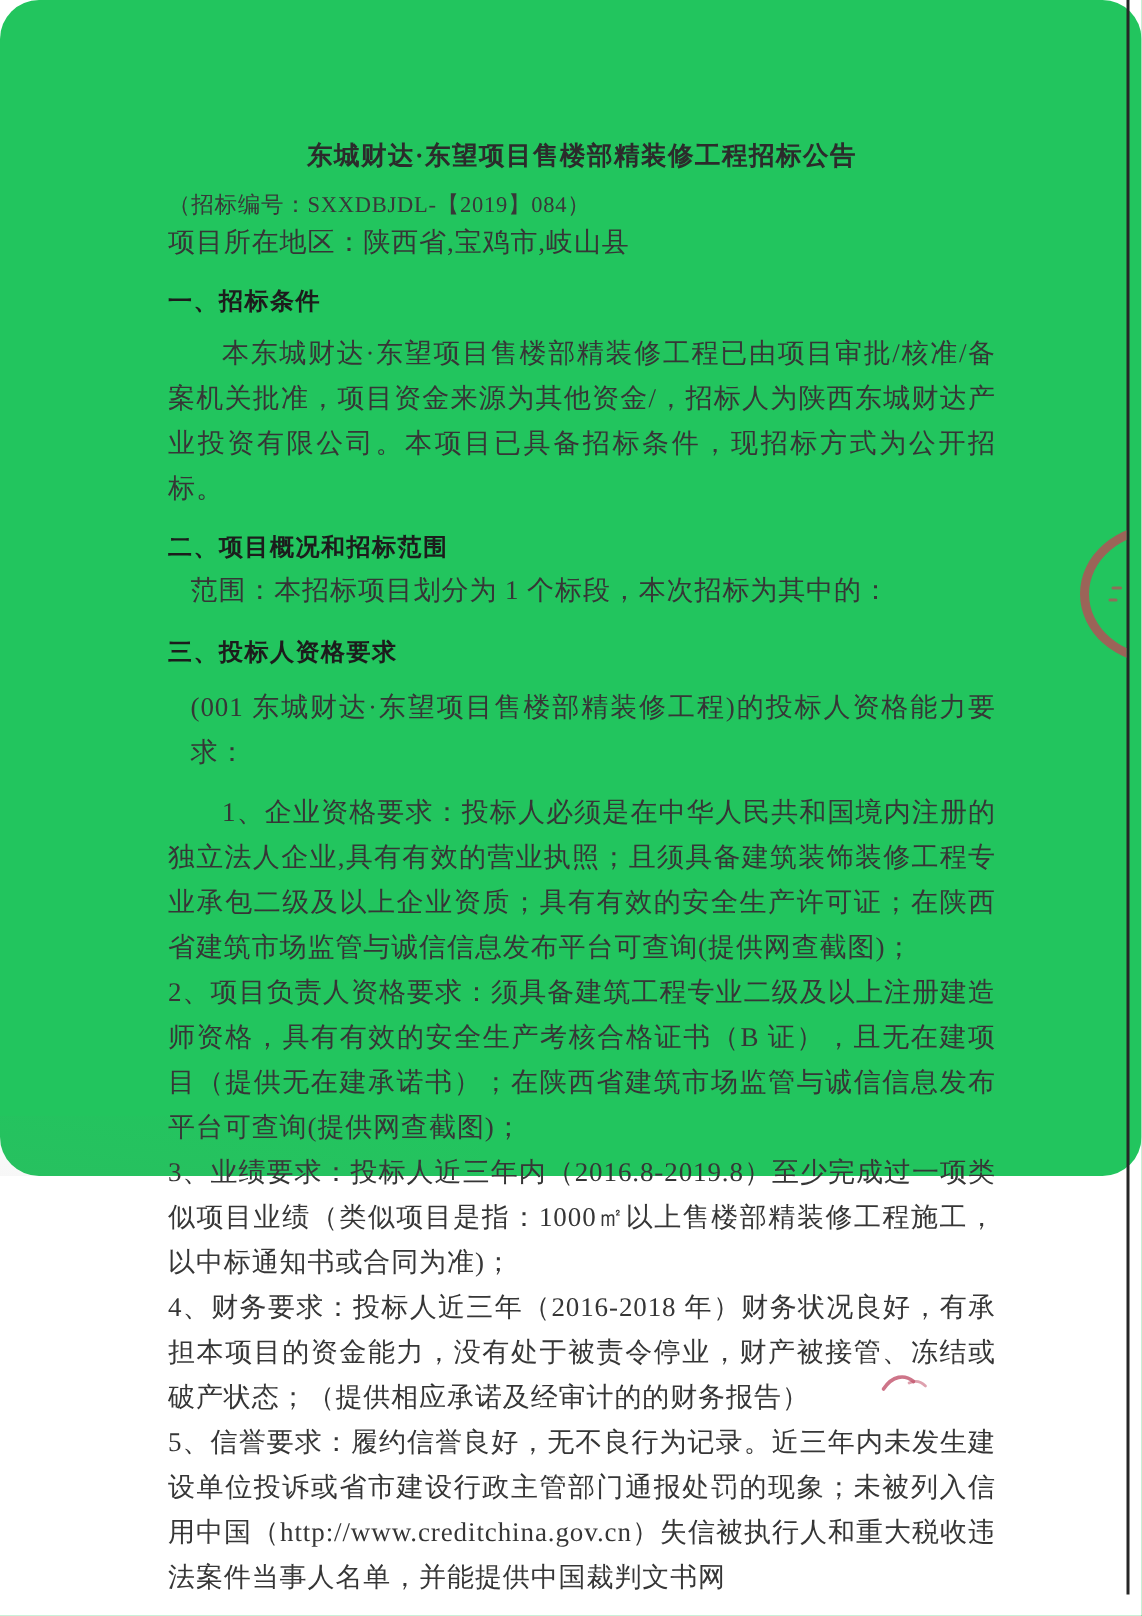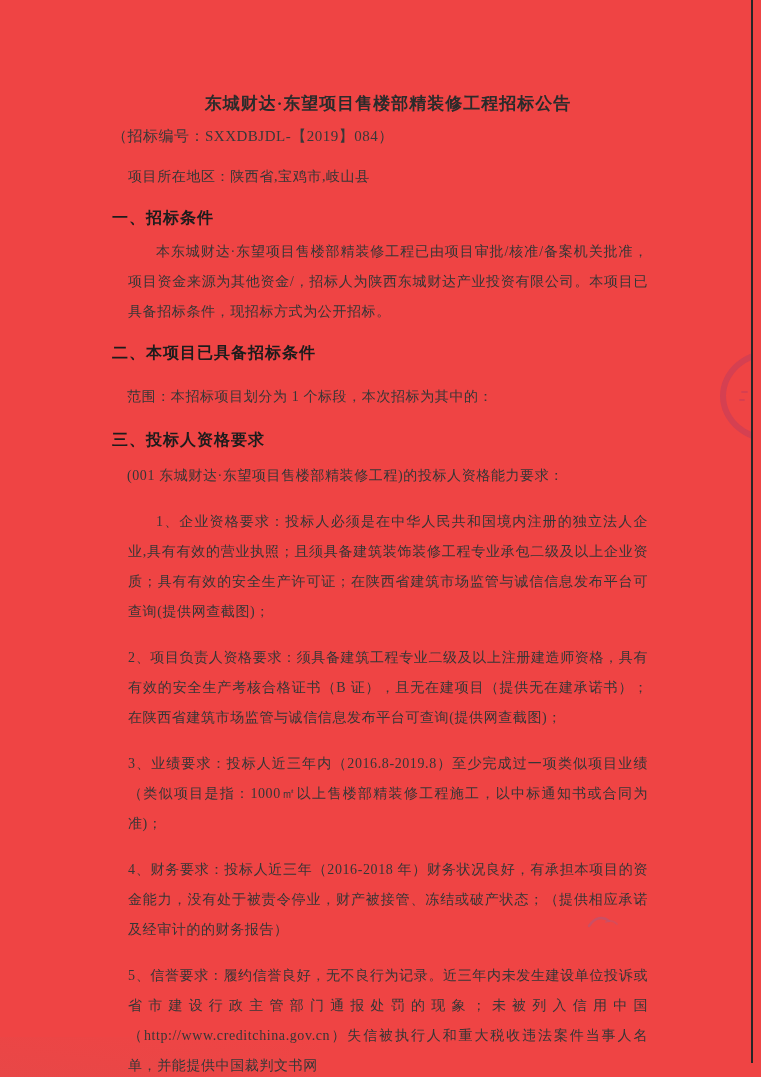--- a/index.html
+++ b/index.html
@@ -3,24 +3,25 @@
 <meta charset="utf-8">
 <style>
   html, body {
     margin: 0; padding: 0;
     width: 761px; height: 1077px;
     background: #ffffff;
     overflow: hidden;
   }
   .page {
     position: relative;
-    width: 761px; height: 1077px;
-    background: #ef4444;
+    width: 761px; height: 784px;
+    background: #22c55e;
     font-family: "Liberation Serif", serif;
     color: #343434;
+    border-radius: 26px;
   }
   .content {
     position: absolute;
     left: 112px; top: 0;
     width: 552px;
   }
   .doc-title {
     margin-top: 92px;
     text-align: center;
     font-size: 17px;
@@ -41,22 +42,22 @@
   }
   .sec-heading {
     font-family: Liberation Sans, sans-serif;
     font-weight: 700;
     font-size: 16px;
     color: #1c1c1c;
     letter-spacing: 1px;
     margin-top: 15px;
   }
   .para {
-    margin: 16px;
-    font-size: 14px;
+    margin: 0;
+    font-size: 18px;
     line-height: 30px;
     letter-spacing: 0.6px;
     text-align: justify;
     color: #363636;
   }
   .indent2 { text-indent: 2em; }
   .ind1 { margin-left: 15px; }
   .mt8  { margin-top: 8px; }
   .mt10 { margin-top: 10px; }
   .mt12 { margin-top: 12px; }
@@ -123,21 +124,21 @@
     <div class="doc-no">（招标编号：SXXDBJDL-【2019】084）</div>
 
     <div class="location para">项目所在地区：陕西省,宝鸡市,岐山县</div>
 
     <div class="sec">
       <div class="sec-heading">一、招标条件</div>
       <p class="para indent2 mt8">本东城财达·东望项目售楼部精装修工程已由项目审批/核准/备案机关批准，项目资金来源为其他资金/，招标人为陕西东城财达产业投资有限公司。本项目已具备招标条件，现招标方式为公开招标。</p>
     </div>
 
     <div class="sec">
-      <div class="sec-heading">二、本项目已具备招标条件</div>
+      <div class="sec-heading">二、项目概况和招标范围</div>
       <p class="para ind1 sp34">范围：本招标项目划分为 1 个标段，本次招标为其中的：</p>
     </div>
 
     <div class="sec">
       <div class="sec-heading">三、投标人资格要求</div>
       <p class="para ind1 mt10">(001 东城财达·东望项目售楼部精装修工程)的投标人资格能力要求：</p>
       <p class="para indent2 mt10">1、企业资格要求：投标人必须是在中华人民共和国境内注册的独立法人企业,具有有效的营业执照；且须具备建筑装饰装修工程专业承包二级及以上企业资质；具有有效的安全生产许可证；在陕西省建筑市场监管与诚信信息发布平台可查询(提供网查截图)；</p>
       <p class="para">2、项目负责人资格要求：须具备建筑工程专业二级及以上注册建造师资格，具有有效的安全生产考核合格证书（B 证），且无在建项目（提供无在建承诺书）；在陕西省建筑市场监管与诚信信息发布平台可查询(提供网查截图)；</p>
       <p class="para">3、业绩要求：投标人近三年内（2016.8-2019.8）至少完成过一项类似项目业绩（类似项目是指：1000㎡以上售楼部精装修工程施工，以中标通知书或合同为准)；</p>
       <p class="para">4、财务要求：投标人近三年（2016-2018 年）财务状况良好，有承担本项目的资金能力，没有处于被责令停业，财产被接管、冻结或破产状态；（提供相应承诺及经审计的的财务报告）</p>

